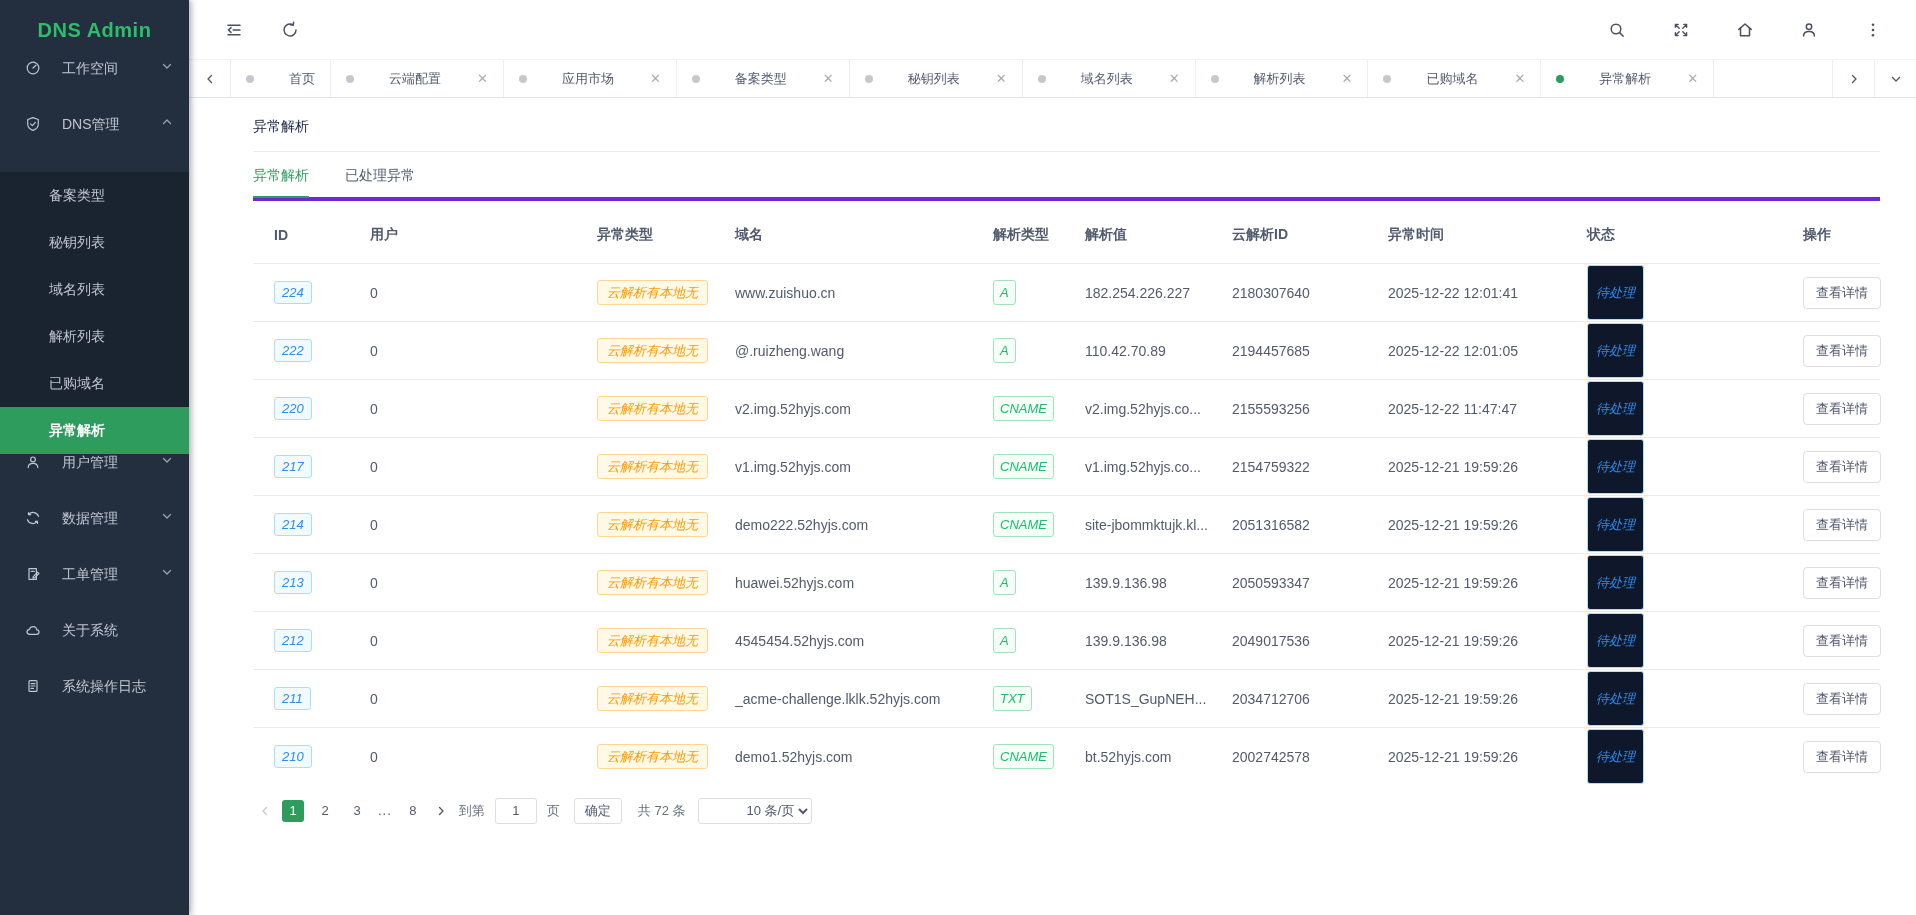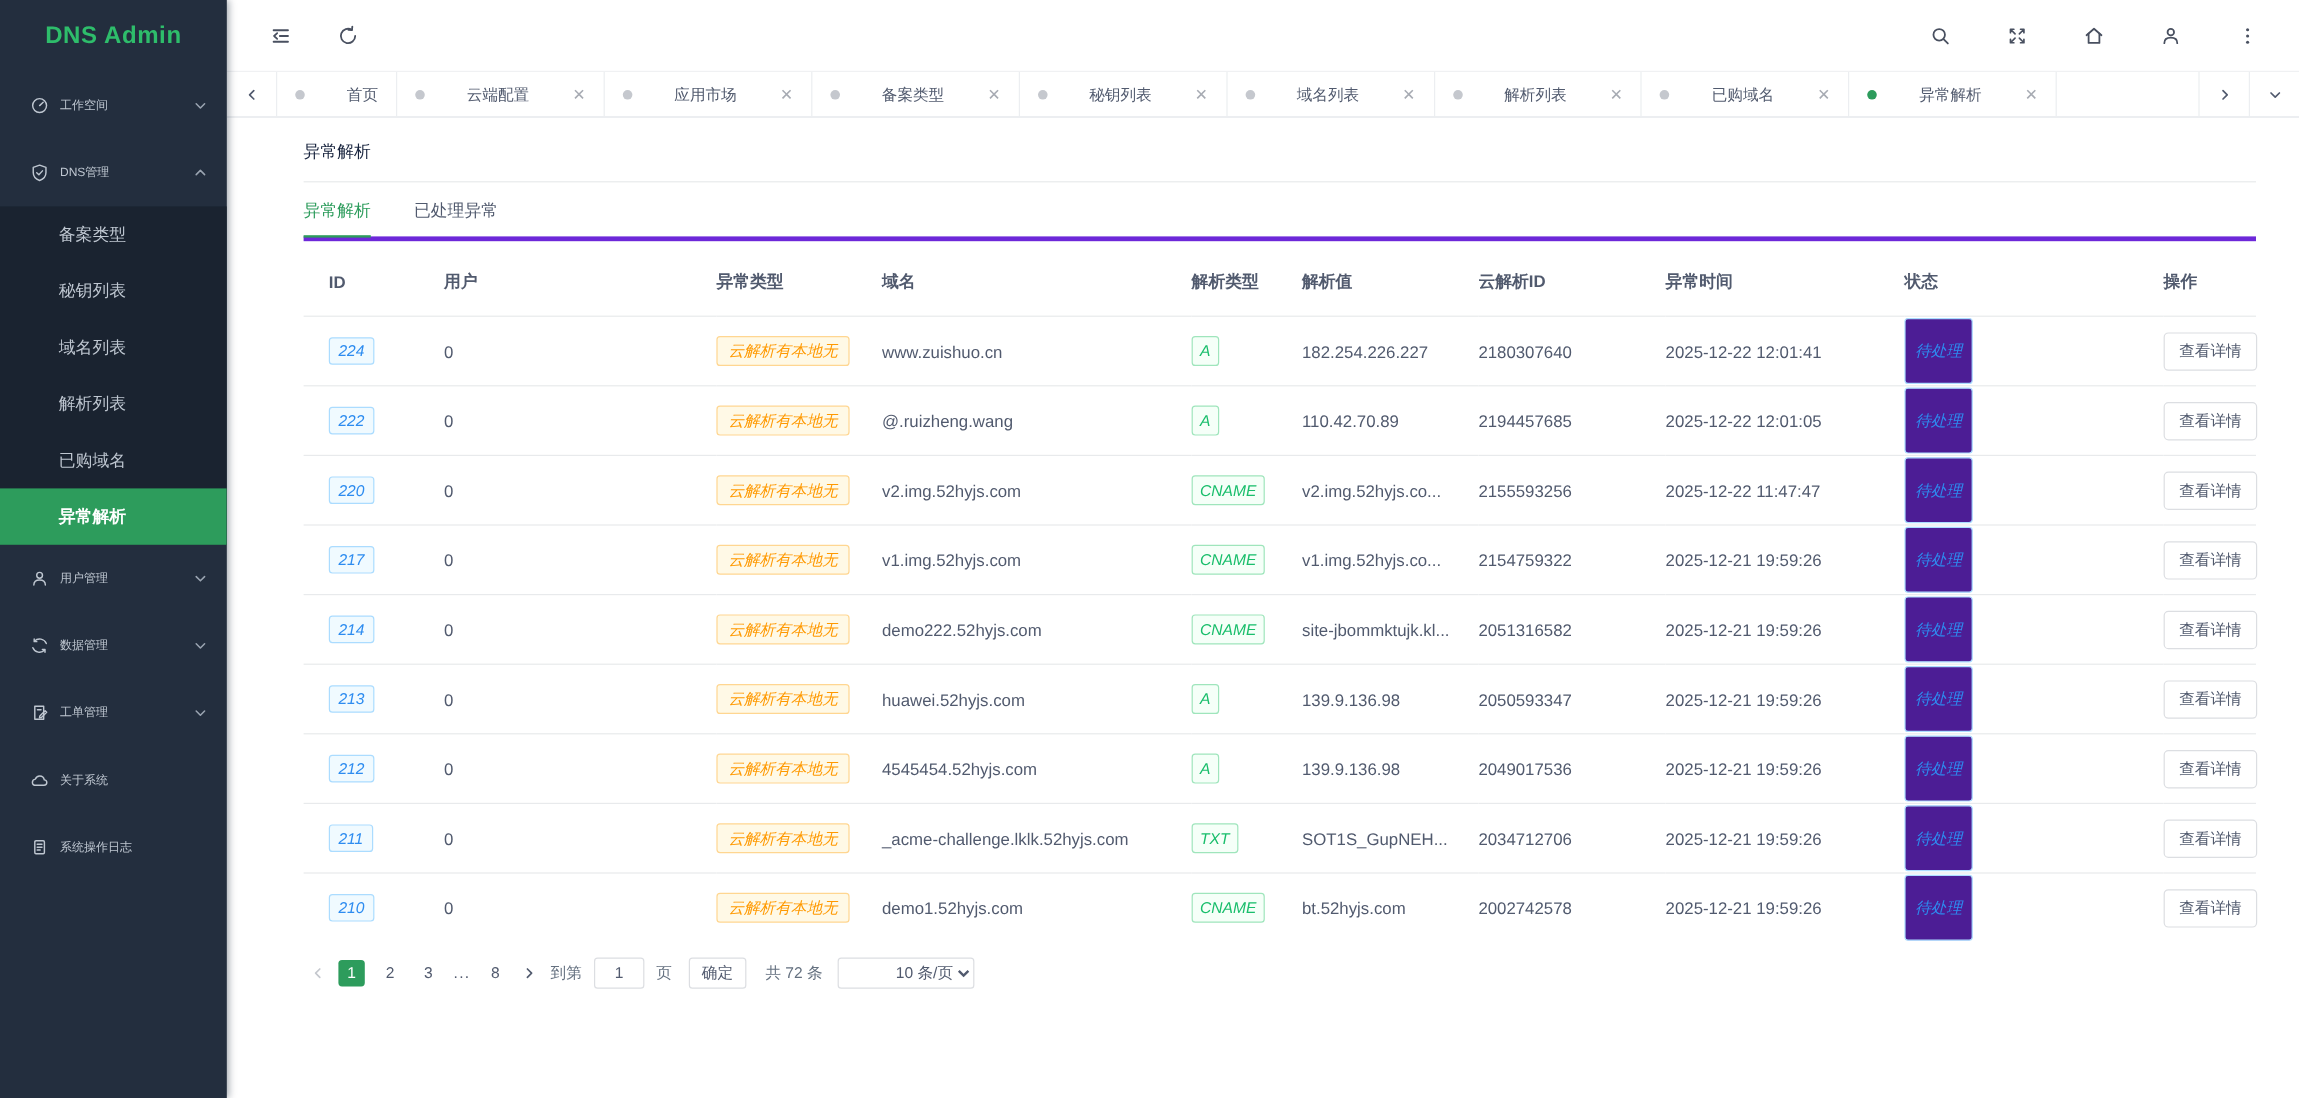--- a/index.html
+++ b/index.html
@@ -16,22 +16,22 @@
     width: 189px; min-width: 189px; height: 915px;
     background: #232e3e; color: #bfc7d1;
     box-shadow: 2px 0 6px rgba(0,21,41,.35);
     z-index: 5; overflow: hidden;
   }
   .logo {
     height: 60px; display: flex; align-items: center; justify-content: center;
     color: #2ebd6b; font-size: 20px; font-weight: bold; letter-spacing: .5px;
   }
   .nav-item {
-    height: 56px; display: flex; align-items: center;
-    padding: 0 16px 0 25px; cursor: pointer; font-size: 10px;
+    height: 56px; display: flex; align-items: flex-start;
+    padding: 0 16px 0 25px; cursor: pointer; font-size: 14px; gap: 12px;
   }
   .nav-icon { width: 16px; height: 16px; margin-right: 9px; color: #bfc7d1; }
   .nav-label { flex: 1; }
   .nav-chevron { color: #9aa4b1; }
   .sub-menu { background: #1a2330; }
   .sub-item {
     height: 47px; line-height: 47px; padding-left: 49px;
     cursor: pointer; color: #bfc7d1; font-size: 14px;
   }
   .sub-item.active {
@@ -93,21 +93,21 @@
   td { height: 58px; border-top: 1px solid #e8eaec; font-size: 14px; color: #515a6e; }
   th:first-child, td:first-child { padding-left: 21px; }
 
   .badge {
     display: inline-block; border-radius: 3px; font-size: 13px; line-height: 1;
     padding: 4px 7px; border: 1px solid transparent; white-space: nowrap; font-style: italic;
   }
   .badge-id   { color: #2d8cf0; background: #f0faff; border-color: #abdcff; }
   .badge-warn { color: #ff9900; background: #fff9e6; border-color: #ffd691; padding: 5px 9px; }
   .badge-type { color: #19be6b; background: #f5fff8; border-color: #9fe5bc; padding: 5px 6px; }
-  .badge-status { color: #2d8cf0; background: #4c1d95; border-color: #abdcff; padding: 20px 8px; }
+  .badge-status { color: #2d8cf0; background: #0f172a; border-color: #abdcff; padding: 20px 8px; }
   .btn-detail {
     font-family: inherit; font-size: 13px; color: #515a6e; background: #fff;
     border: 1px solid #dcdee2; border-radius: 4px; padding: 6px 12px; cursor: pointer;
     white-space: nowrap;
   }
 
   
   .pagination { display: flex; align-items: center; margin: 12px 0 0 0; font-size: 13px; color: #515a6e; }
   .pg-arrow { width: 24px; height: 24px; display: flex; align-items: center; justify-content: center; cursor: pointer; }
   .pg-arrow.disabled { color: #c5c8ce; cursor: default; }

